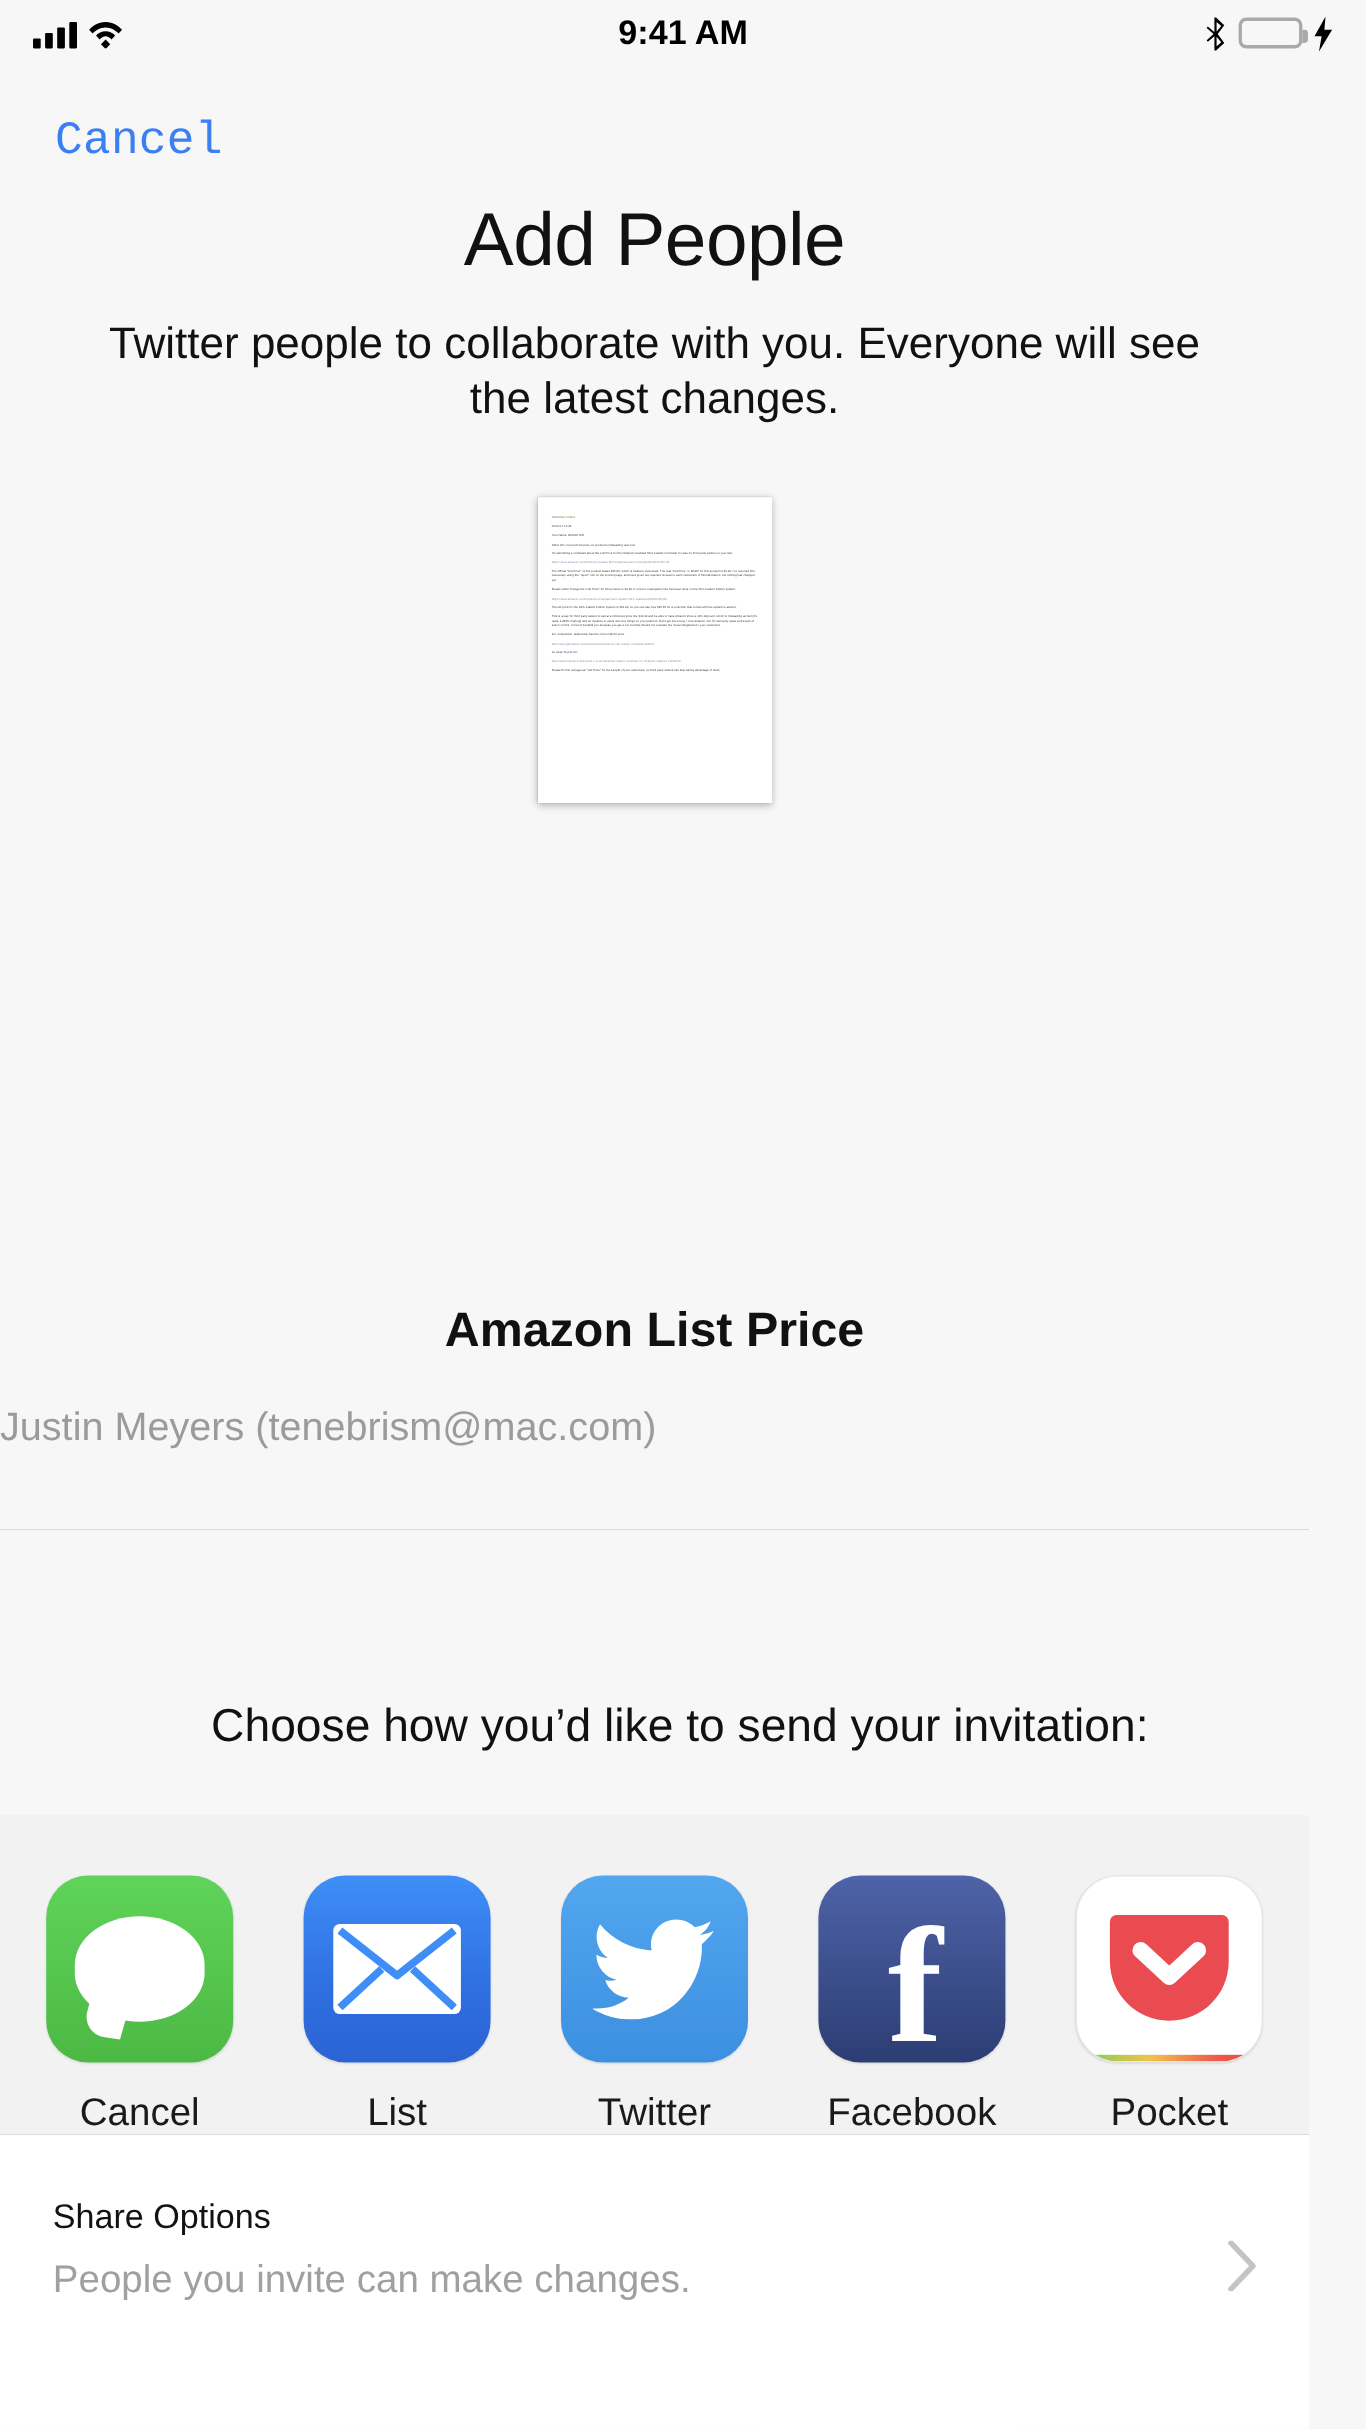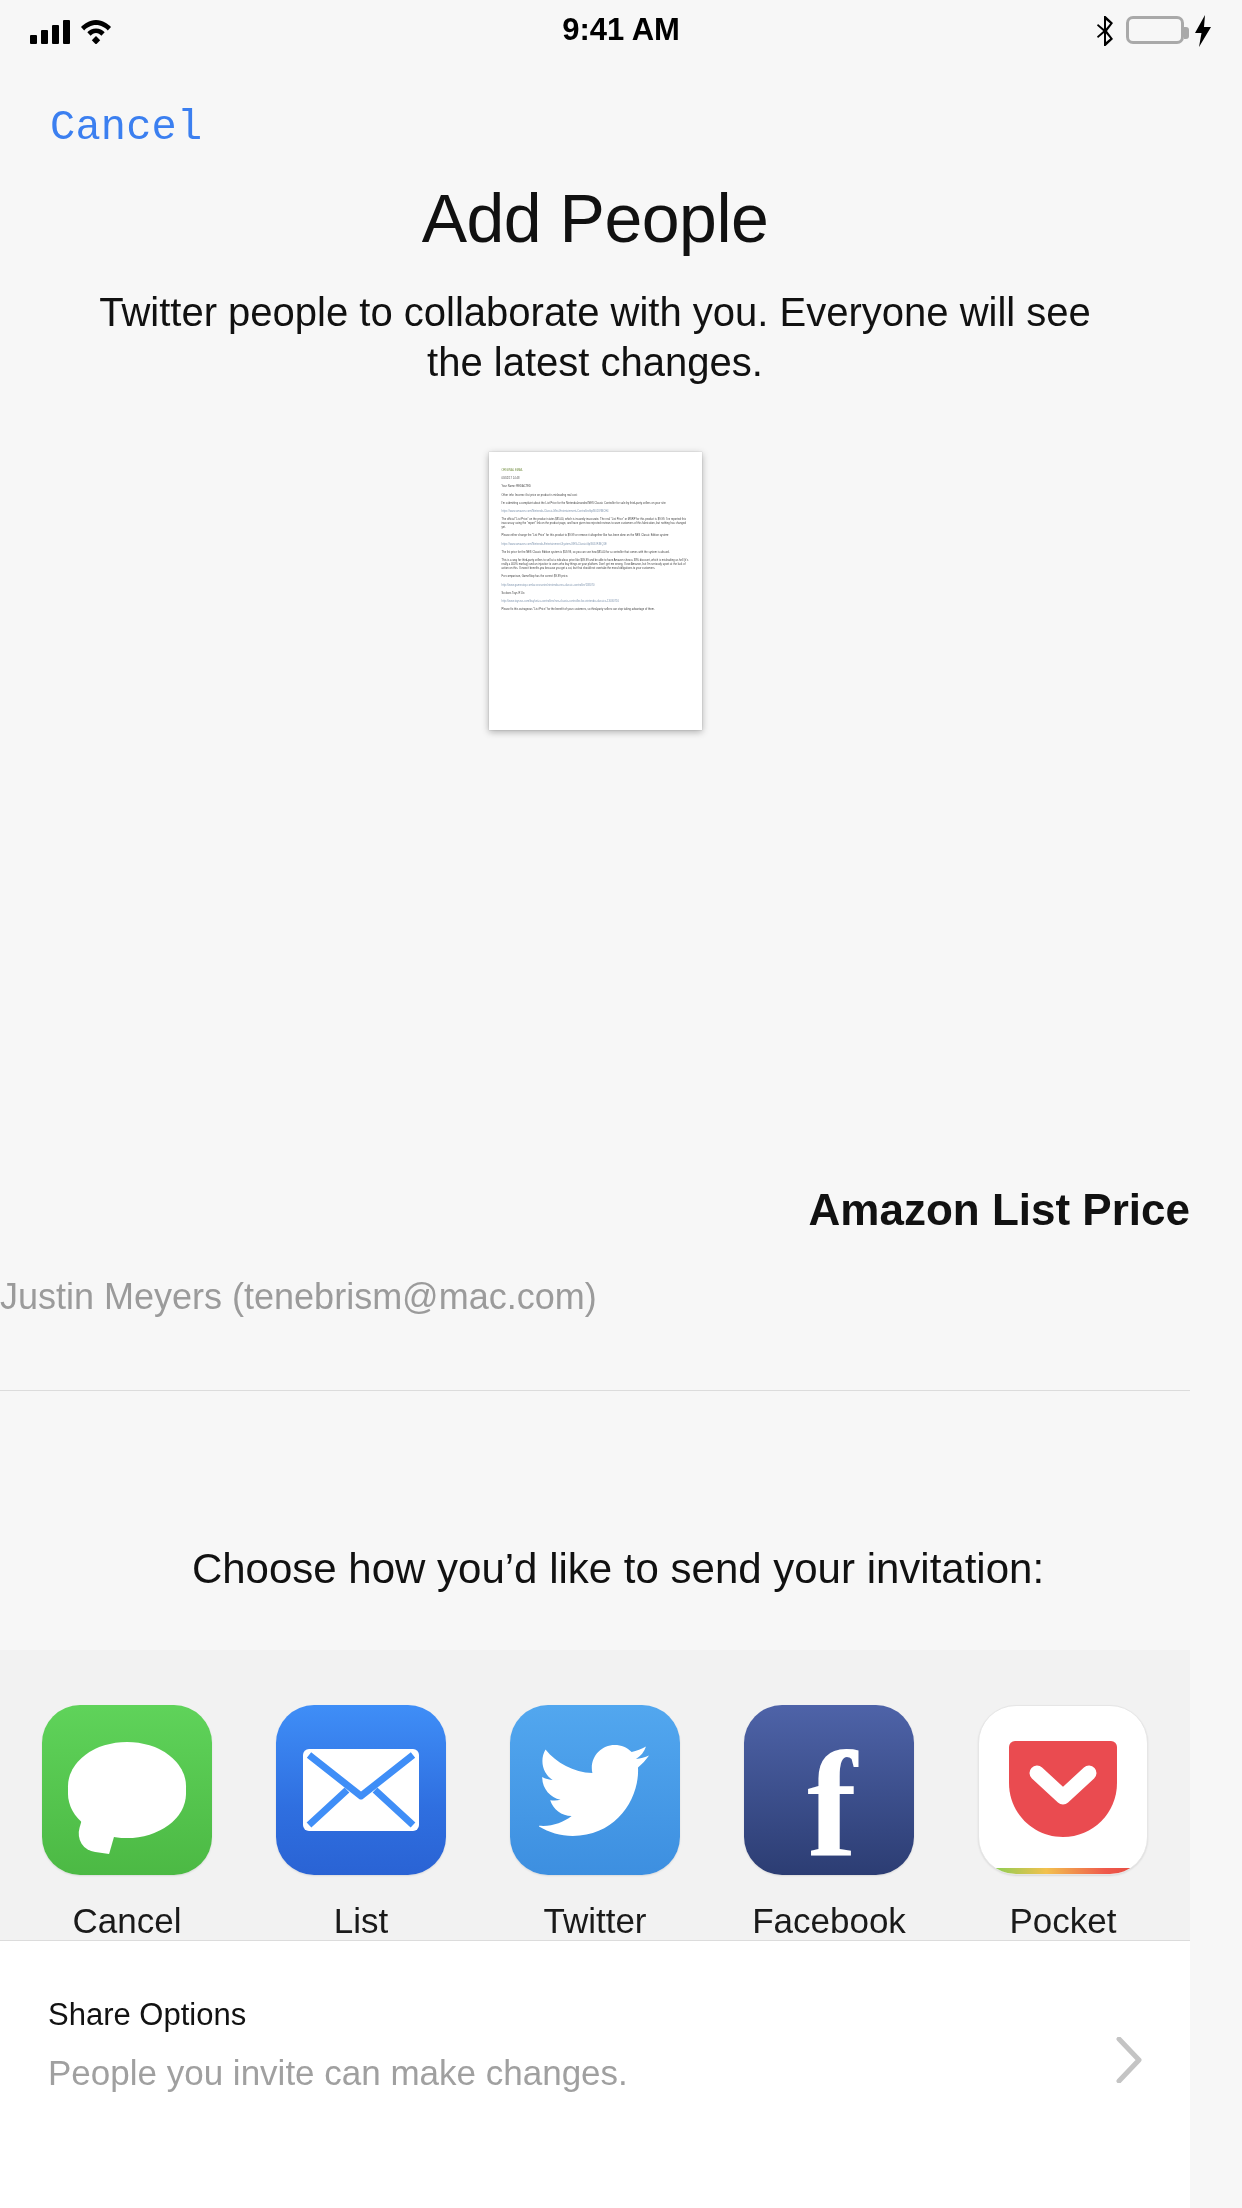--- a/index.html
+++ b/index.html
@@ -77,21 +77,21 @@
     font-size:2.6px; line-height:1.55; color:#3b3b3b;
     margin-bottom:4.2px; word-break:break-word; letter-spacing:0.05px;
   }
   .doc-thumb .dl.head { color:#6d8a3a; }
   .doc-thumb .dl.link { color:#7d93ad; }
   .doc-thumb .dl.meta { color:#4a4a4a; }
 
   
   .file-title {
     position:absolute; top:1185px; left:0; width:100%;
-    text-align:right; font-size:44px; font-weight:600; color:#111;
+    text-align:center; font-size:44px; font-weight:600; color:#111;
   }
   .file-owner {
     position:absolute; top:1252px; left:0; width:100%;
     font-size:36px; font-weight:400; color:#9b9b9b;margin-top:24px;
   }
 
   .divider-top {
     position:absolute; left:0; top:1390px; width:100%; height:1px;
     background:#dcdcdc;
   }

